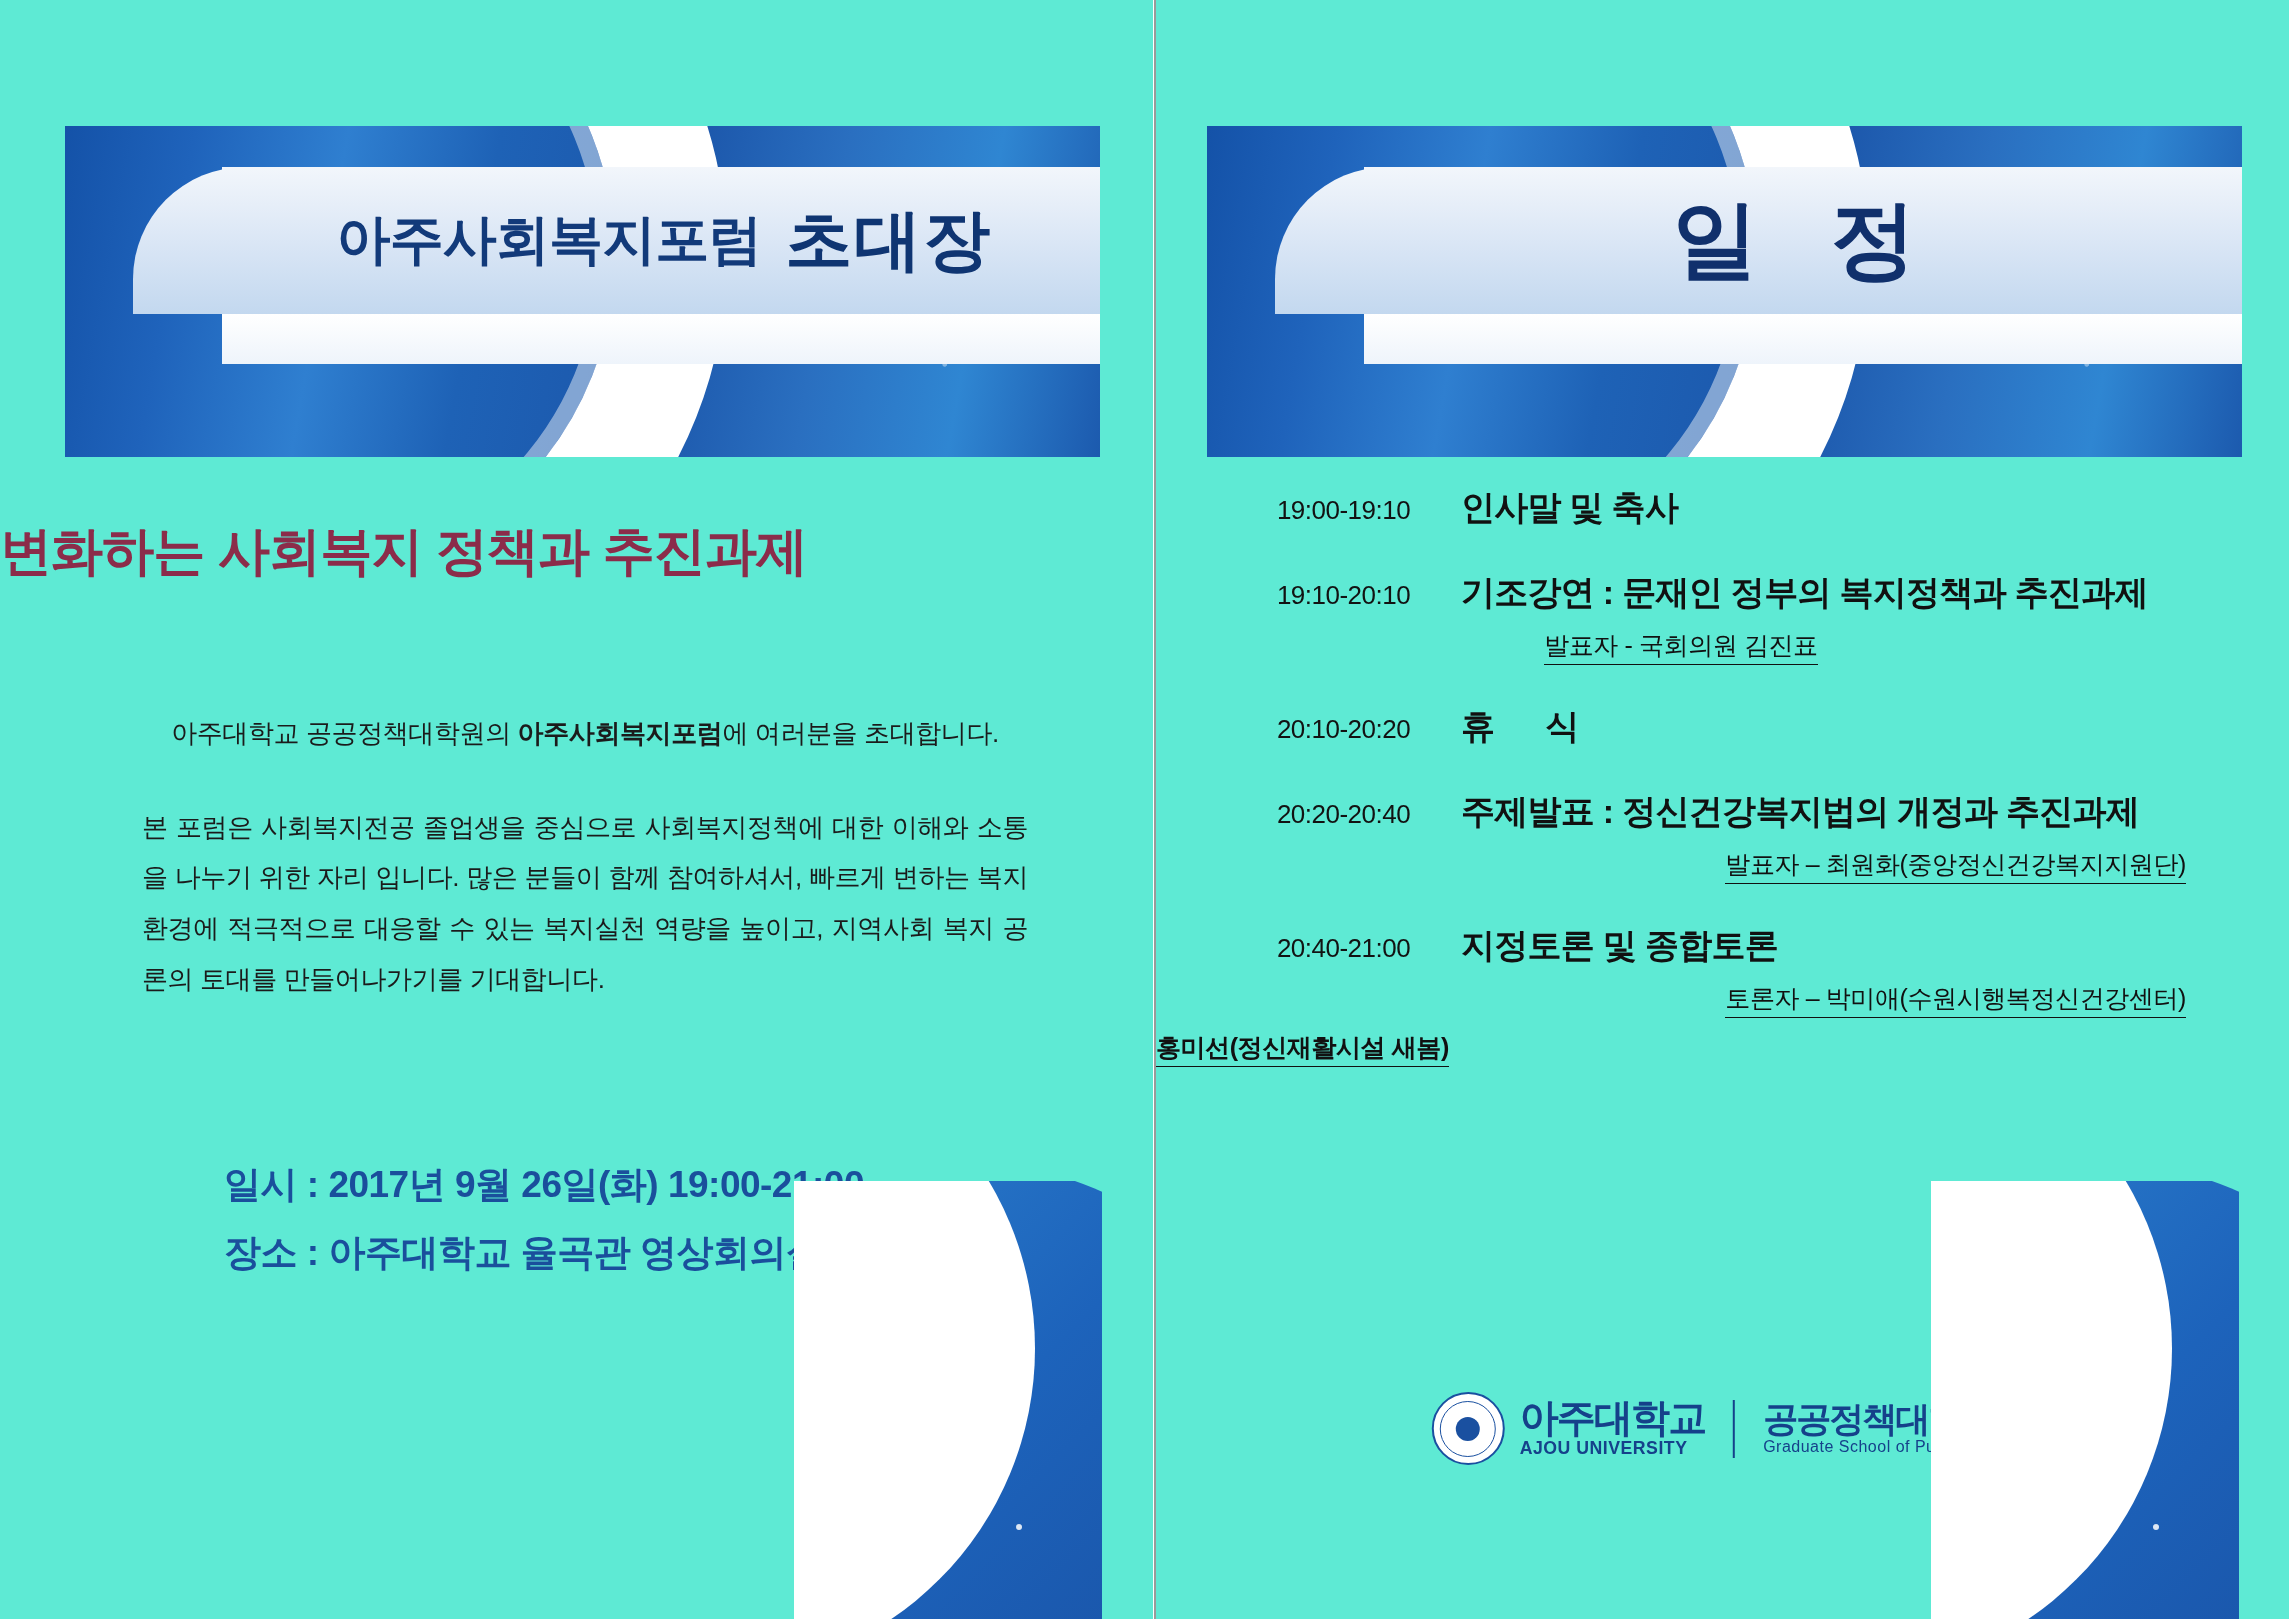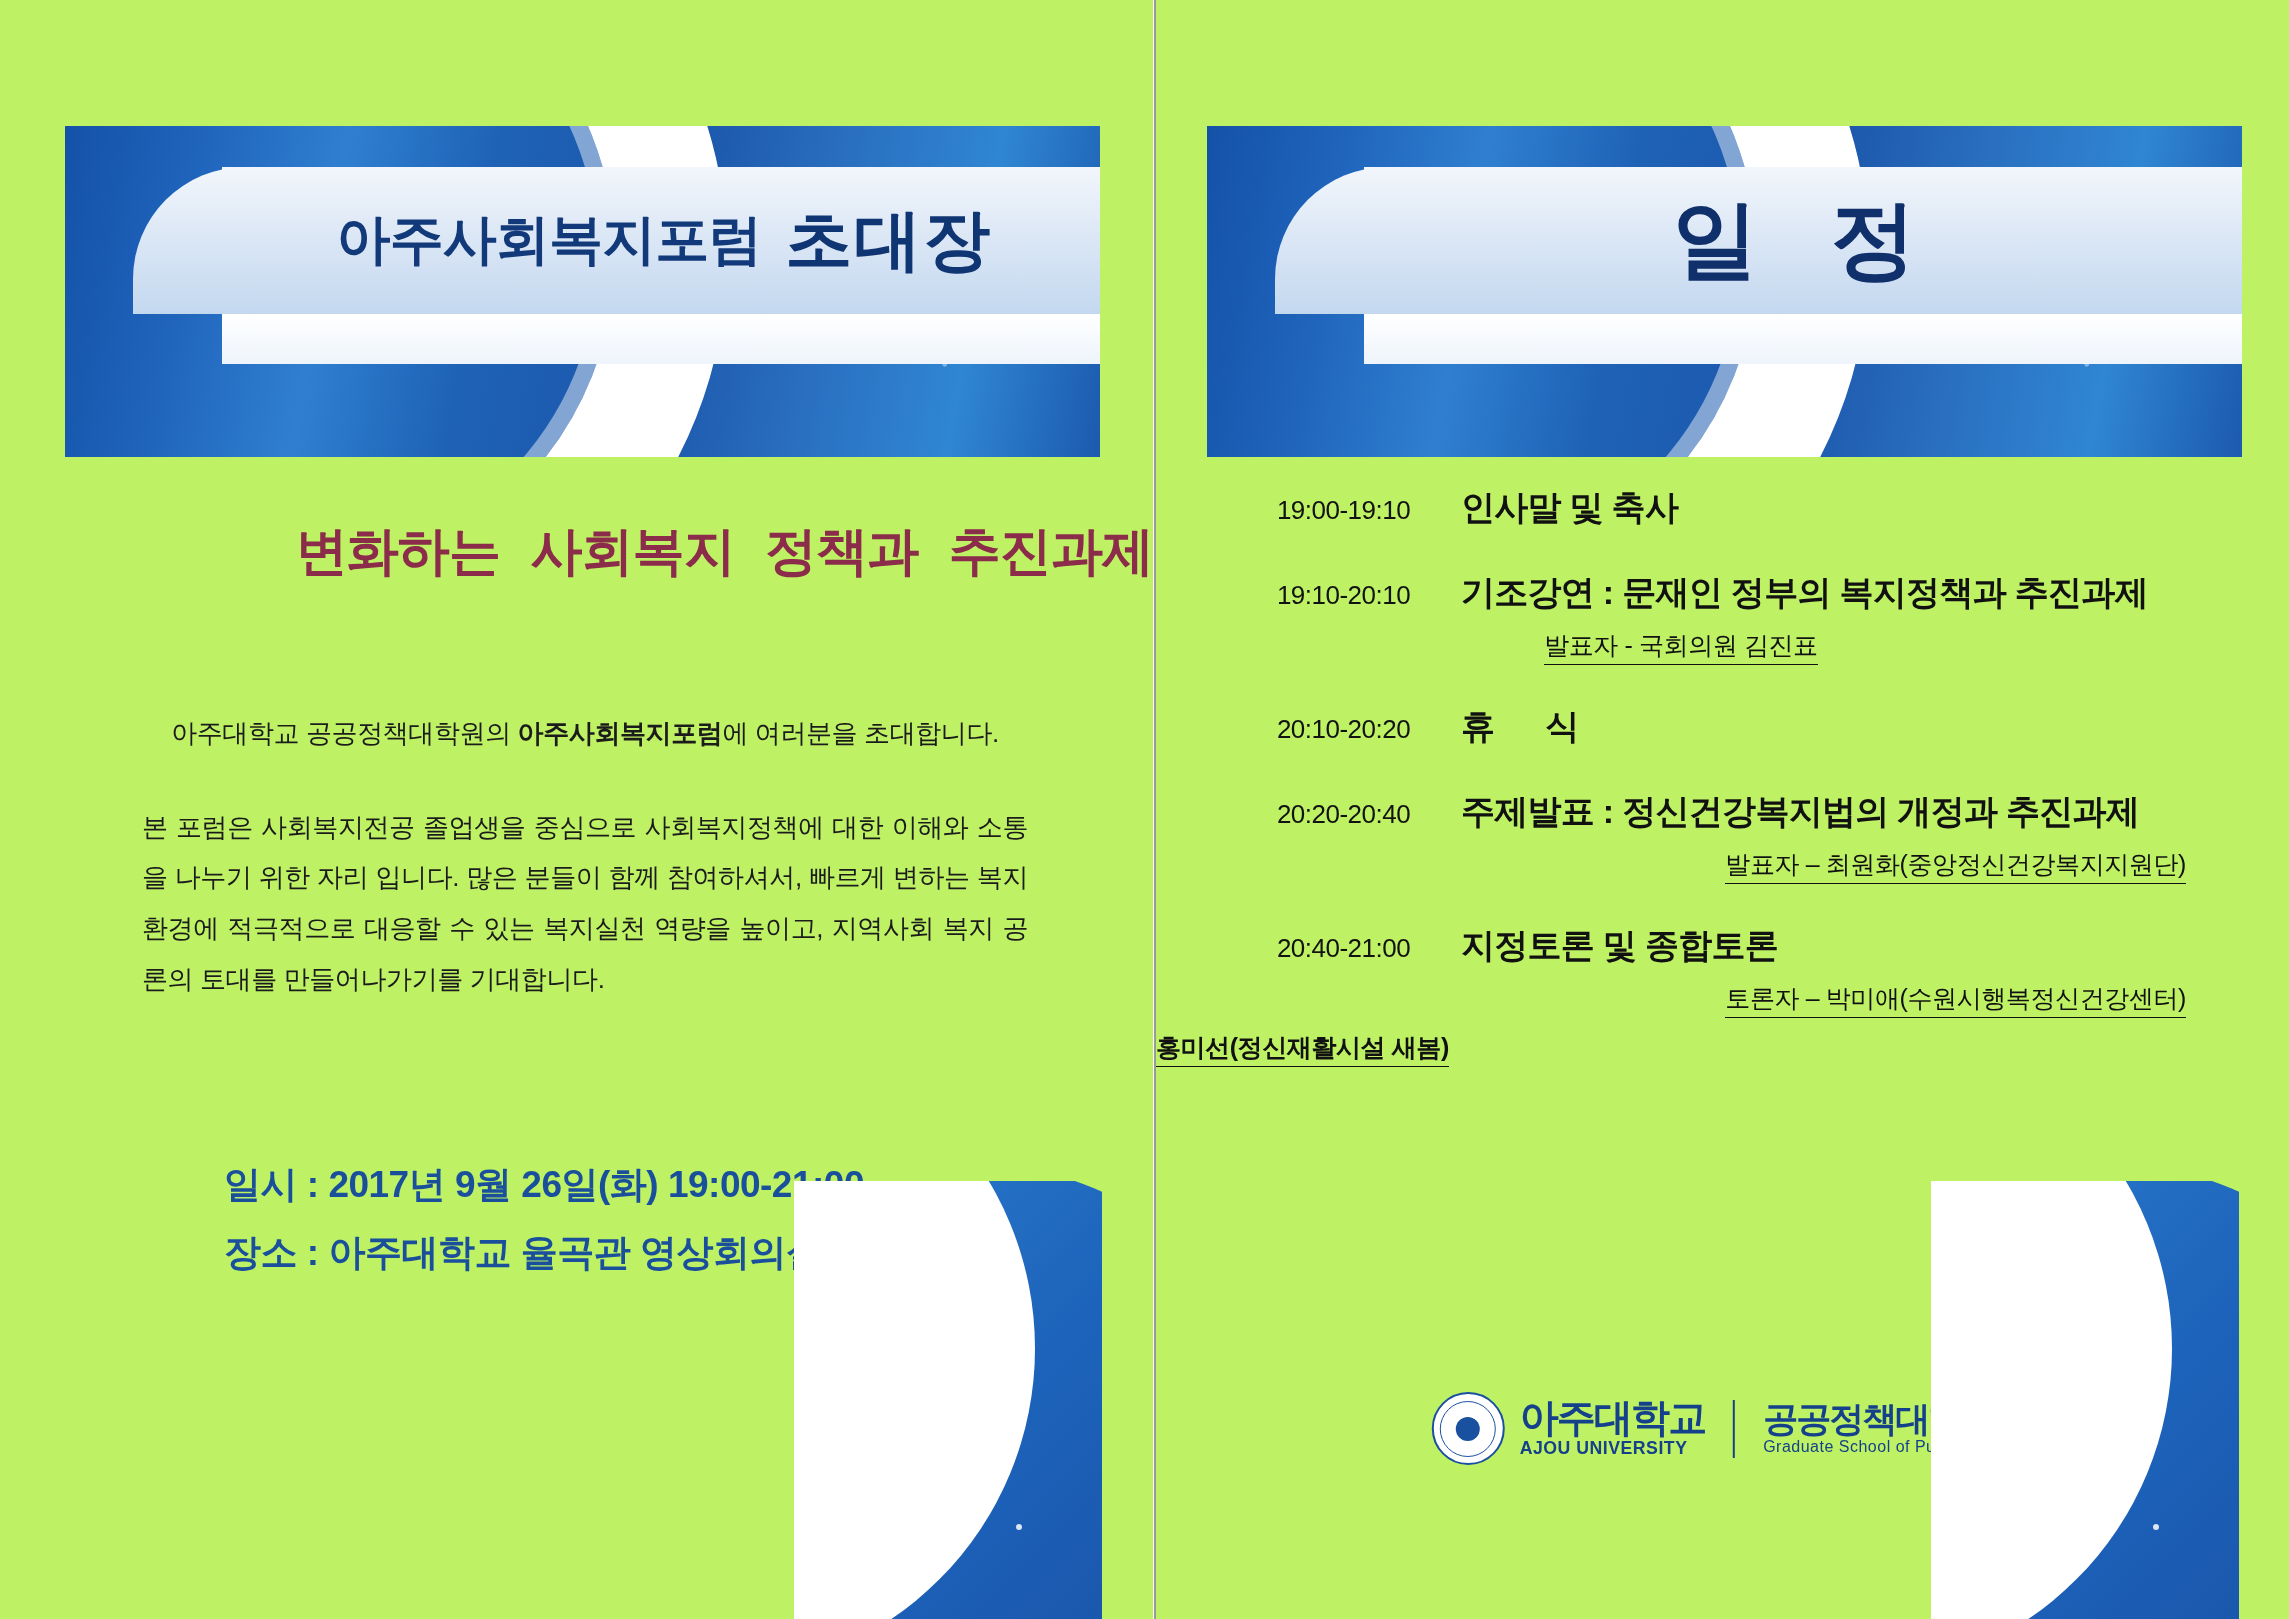--- a/index.html
+++ b/index.html
@@ -30,21 +30,21 @@
     width: 2.8px;
     height: 1619px;
     background: #9a9a9a;
   }
 
   .page {
     position: relative;
     width: 1154px;
     height: 1619px;
     overflow: hidden;
-    background: #bef264;
+    background: #5eead4;
   }
   .page.right {
     width: 1135px;
     margin-left: 2.8px;
   }
 
   
   .banner {
     position: absolute;
     top: 126px;
@@ -205,26 +205,25 @@
     background: rgba(255,255,255,0.85);
     border-radius: 50%;
   }
 
   
   .forum-title {
     position: absolute;
     top: 517px;
     left: 0;
     width: 100%;
-    text-align: right;
+    text-align: left;
     font-size: 52px;
     font-weight: 700;
     color: #8b2c4a;
     letter-spacing: -0.9px;
-    font-family: Liberation Mono, monospace;
   }
 
   .body-copy {
     position: absolute;
     left: 142px;
     top: 708px;
     width: 886px;
     font-size: 26px;
     line-height: 1.95;
     color: #1b1b1b;

